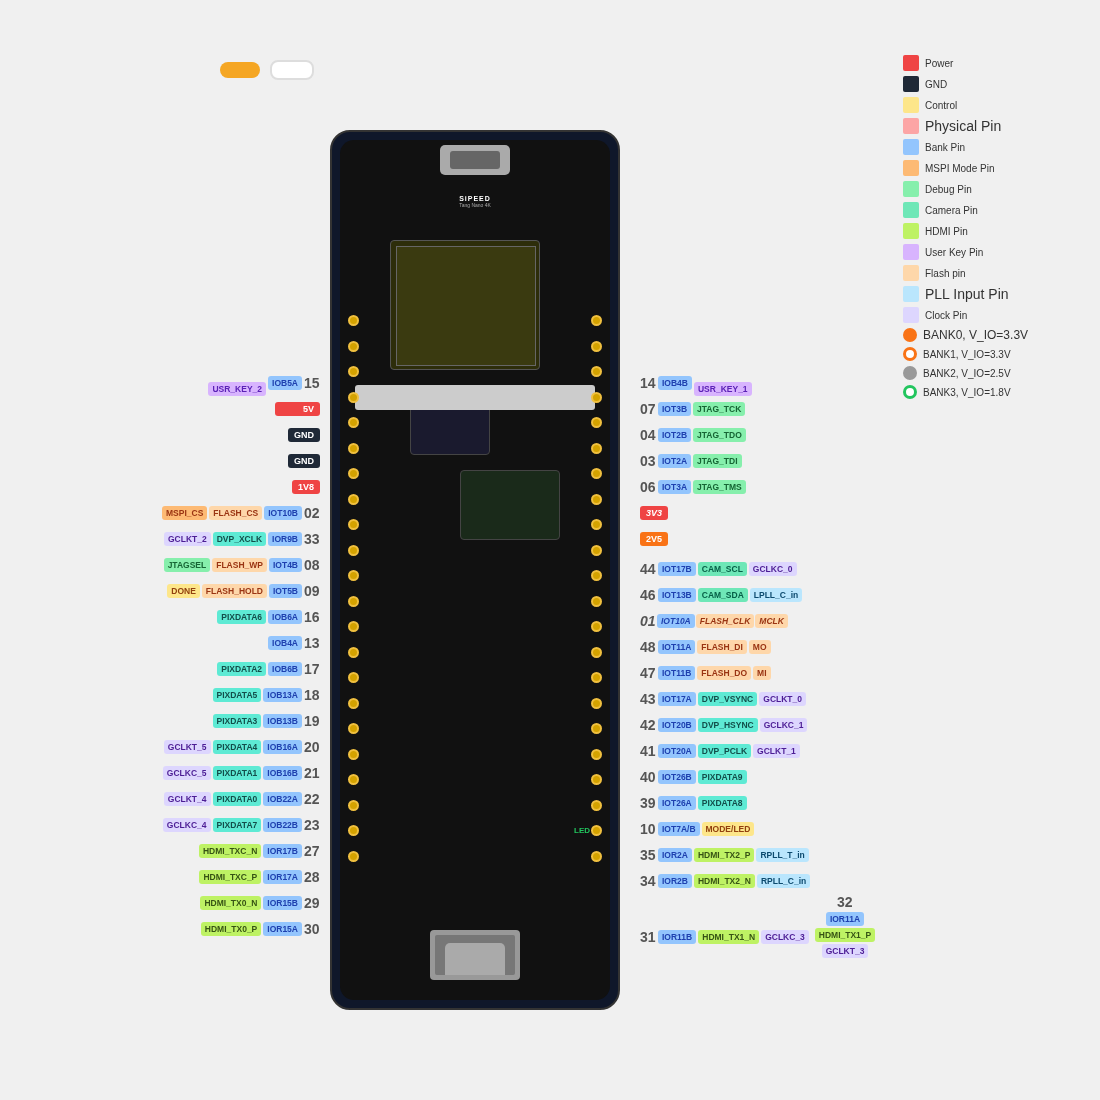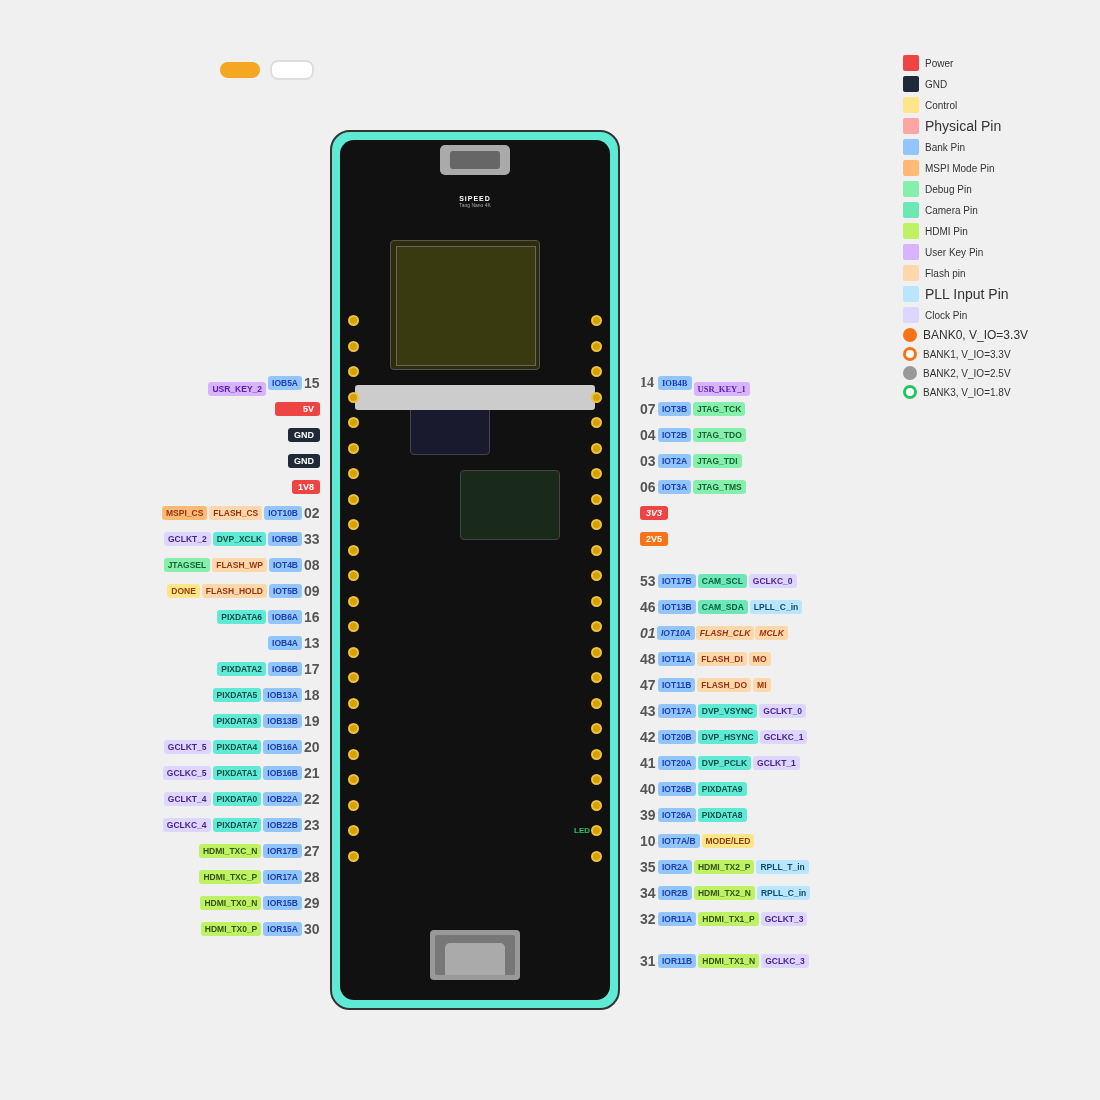--- a/index.html
+++ b/index.html
@@ -75,21 +75,21 @@
       flex-shrink: 0;
     }
 
     
     .board {
       position: absolute;
       top: 130px;
       left: 330px;
       width: 290px;
       height: 880px;
-      background: #5eead4;
+      background: #0f172a;
       border-radius: 20px;
       border: 2px solid #333;
       overflow: hidden;
     }
 
     .board-inner {
       position: absolute;
       inset: 8px;
       background: #111;
       border-radius: 14px;
@@ -429,21 +429,21 @@
         <span class="pin-num">29</span>
       </div>
       <div style="display: flex; align-items: center; height: 26px; gap: 2px; justify-content: flex-end; margin-bottom: 0px;">
         <span class="pin-label c-lime">HDMI_TX0_P</span>
         <span class="pin-label c-blue-light">IOR15A</span>
         <span class="pin-num">30</span>
       </div>
     </div>
 
   <div style="position:absolute;top:370px;left:640px;width:410px;" id="right-labels-container">
-  <div style="display: flex; align-items: center; height: 26px; gap: 2px; justify-content: flex-start; margin-bottom: 0px; font-family: Liberation Serif, serif;">
+  <div style="display: flex; align-items: center; height: 26px; gap: 2px; justify-content: flex-start; margin-bottom: 0px;">
         <span class="pin-num">14</span>
         <span class="pin-label c-blue-light">IOB4B</span>
         <span class="pin-label c-purple-light">USR_KEY_1</span>
       </div>
       <div style="display: flex; align-items: center; height: 26px; gap: 2px; justify-content: flex-start; margin-bottom: 0px;">
         <span class="pin-num">07</span>
         <span class="pin-label c-blue-light">IOT3B</span>
         <span class="pin-label c-green">JTAG_TCK</span>
       </div>
       <div style="display: flex; align-items: center; height: 26px; gap: 2px; justify-content: flex-start; margin-bottom: 0px;">
@@ -457,25 +457,25 @@
         <span class="pin-label c-green">JTAG_TDI</span>
       </div>
       <div style="display: flex; align-items: center; height: 26px; gap: 2px; justify-content: flex-start; margin-bottom: 0px;">
         <span class="pin-num">06</span>
         <span class="pin-label c-blue-light">IOT3A</span>
         <span class="pin-label c-green">JTAG_TMS</span>
       </div>
       <div style="display: flex; align-items: center; height: 26px; gap: 2px; justify-content: flex-start; margin-bottom: 0px; font-style: italic;">
         <span class="v-label v-3v3">3V3</span>
       </div>
-      <div style="display: flex; align-items: center; height: 26px; gap: 2px; justify-content: flex-start; margin-bottom: 16px;">
+      <div style="display: flex; align-items: center; height: 26px; gap: 2px; justify-content: flex-start; margin-bottom: 4px;">
         <span class="v-label v-2v5">2V5</span>
       </div>
       <div style="display: flex; align-items: center; height: 26px; gap: 2px; justify-content: flex-start; margin-bottom: 0px;">
-        <span class="pin-num">53</span>
+        <span class="pin-num">44</span>
         <span class="pin-label c-blue-light">IOT17B</span>
         <span class="pin-label c-green2">CAM_SCL</span>
         <span class="pin-label c-violet">GCLKC_0</span>
       </div>
       <div style="display: flex; align-items: center; height: 26px; gap: 2px; justify-content: flex-start; margin-bottom: 0px;">
         <span class="pin-num">46</span>
         <span class="pin-label c-blue-light">IOT13B</span>
         <span class="pin-label c-green2">CAM_SDA</span>
         <span class="pin-label c-sky">LPLL_C_in</span>
       </div>
@@ -535,21 +535,21 @@
         <span class="pin-label c-blue-light">IOR2A</span>
         <span class="pin-label c-lime">HDMI_TX2_P</span>
         <span class="pin-label c-sky">RPLL_T_in</span>
       </div>
       <div style="display: flex; align-items: center; height: 26px; gap: 2px; justify-content: flex-start; margin-bottom: 0px;">
         <span class="pin-num">34</span>
         <span class="pin-label c-blue-light">IOR2B</span>
         <span class="pin-label c-lime">HDMI_TX2_N</span>
         <span class="pin-label c-sky">RPLL_C_in</span>
       </div>
-      <div style="display: flex; align-items: center; height: 26px; gap: 2px; justify-content: flex-start; margin-bottom: 16px;">
+      <div style="display: flex; align-items: center; height: 26px; gap: 2px; justify-content: flex-start; margin-bottom: 4px; flex-direction: column;">
         <span class="pin-num">32</span>
         <span class="pin-label c-blue-light">IOR11A</span>
         <span class="pin-label c-lime">HDMI_TX1_P</span>
         <span class="pin-label c-violet">GCLKT_3</span>
       </div>
       <div style="display: flex; align-items: center; height: 26px; gap: 2px; justify-content: flex-start; margin-bottom: 0px;">
         <span class="pin-num">31</span>
         <span class="pin-label c-blue-light">IOR11B</span>
         <span class="pin-label c-lime">HDMI_TX1_N</span>
         <span class="pin-label c-violet">GCLKC_3</span>

